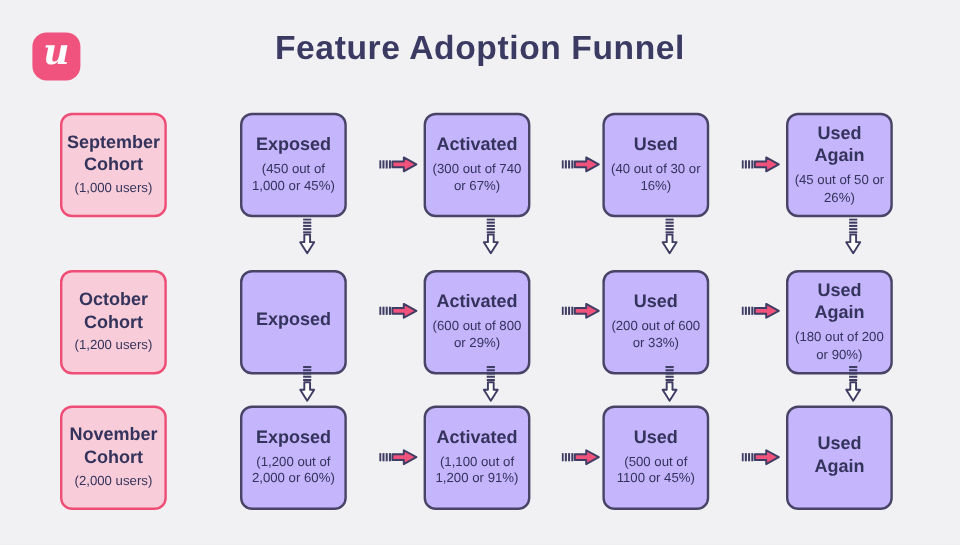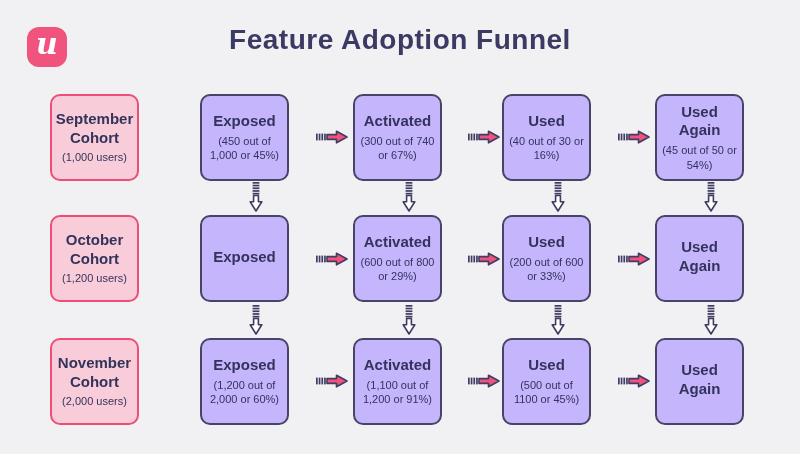--- a/index.html
+++ b/index.html
@@ -47,21 +47,21 @@
   .cohort{
     left:50px;
     background:#f8cdd9;
     border:2px solid #ee4d75;
   }
   .stage{
     background:#c4b5fd;
     border:2px solid #474466;
     align-items:center;
   }
-  .r0{top:94px}.r1{top:215px}.r2{top:338px}
+  .r0{top:94px}.r1{top:225px}.r2{top:338px}
   .c0{left:200px}.c1{left:353px}.c2{left:502px}.c3{left:655px}
   .box-title{
     font-size:15px;font-weight:700;
     margin-bottom:3px;line-height:1.25;
     padding:0 10px;
   }
   .box-detail{
     font-size:11px;line-height:1.32;
     padding:0 3px;
   }
@@ -96,40 +96,41 @@
   <div class="box stage r0 c1">
     <div class="box-title">Activated</div>
     <div class="box-detail">(300 out of 740 or 67%)</div>
   </div>
   <div class="box stage r0 c2">
     <div class="box-title">Used</div>
     <div class="box-detail">(40 out of 30 or 16%)</div>
   </div>
   <div class="box stage r0 c3">
     <div class="box-title">Used Again</div>
-    <div class="box-detail">(45 out of 50 or 54%)</div>
+    <div class="box-detail">(45 out of 50 or 26%)</div>
   </div>
 
   <div class="box cohort r1">
     <div class="box-title">October Cohort</div>
     <div class="box-detail">(1,200 users)</div>
   </div>
   <div class="box stage r1 c0">
     <div class="box-title">Exposed</div>
   </div>
   <div class="box stage r1 c1">
     <div class="box-title">Activated</div>
     <div class="box-detail">(600 out of 800 or 29%)</div>
   </div>
   <div class="box stage r1 c2">
     <div class="box-title">Used</div>
     <div class="box-detail">(200 out of 600 or 33%)</div>
   </div>
   <div class="box stage r1 c3">
     <div class="box-title">Used Again</div>
+    <div class="box-detail">(180 out of 200 or 90%)</div>
   </div>
 
   <div class="box cohort r2">
     <div class="box-title">November Cohort</div>
     <div class="box-detail">(2,000 users)</div>
   </div>
   <div class="box stage r2 c0">
     <div class="box-title">Exposed</div>
     <div class="box-detail">(1,200 out of 2,000 or 60%)</div>
   </div>

